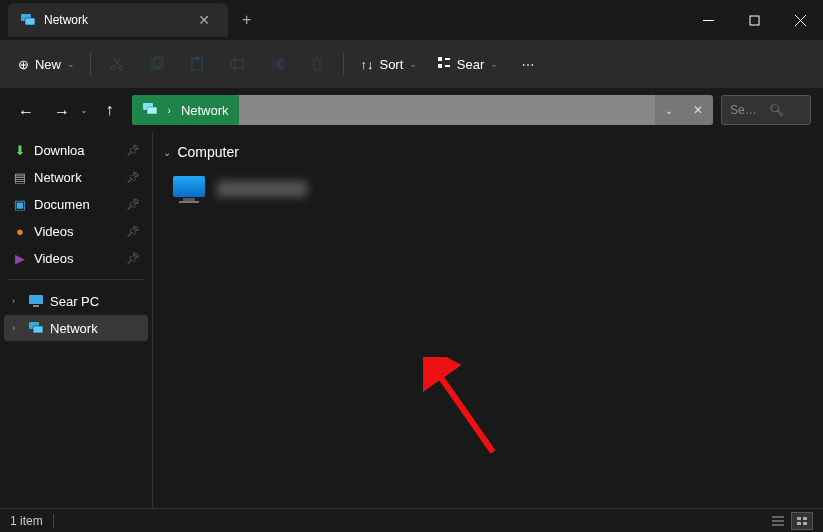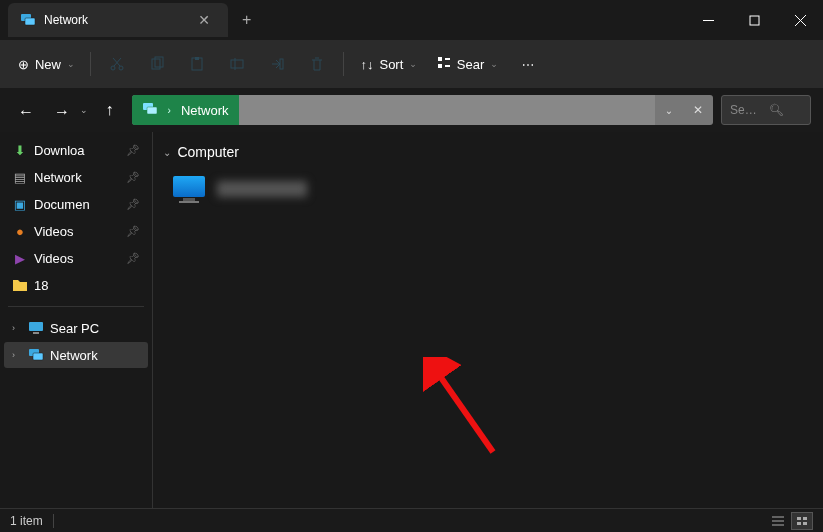--- a/index.html
+++ b/index.html
@@ -209,28 +209,20 @@
     </div>
     <div class="side-item">
       <span class="side-icon" style="color:#e67e22">●</span>
       <span>Videos</span>
       <span class="pin">📌︎</span>
     </div>
     <div class="side-item">
       <span class="side-icon" style="color:#8e44ad">▶</span>
       <span>Videos</span>
       <span class="pin">📌︎</span>
-    </div>
-    <div class="side-item">
-      <span class="side-icon">
-          <svg class="ic-folder" viewBox="0 0 16 14">
-            <path d="M1 2 L6 2 L8 4 L15 4 L15 13 L1 13 Z" fill="#f5c94a"></path>
-          </svg>
-        </span>
-      <span>18</span>
     </div>
     <div class="side-divider"></div>
     <div class="side-item">
       <span class="exp">›</span>
       <span class="side-icon">
           <svg width="16" height="14" viewBox="0 0 16 14">
             <rect x="1" y="1" width="14" height="9" rx="1" fill="#3ba8e0"></rect>
             <rect x="5" y="11" width="6" height="2" fill="#888"></rect>
           </svg>
         </span>

